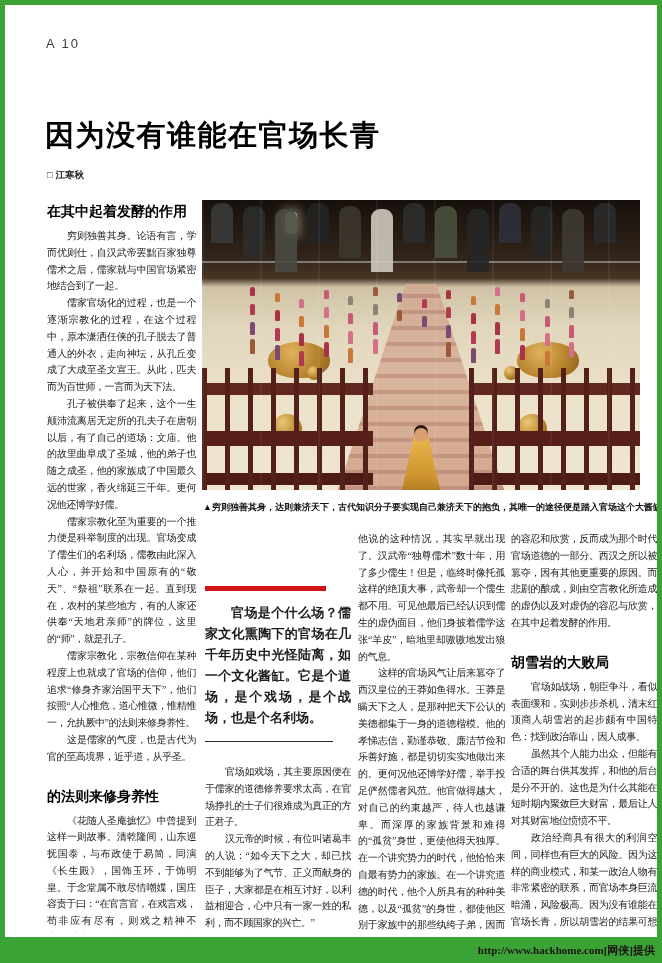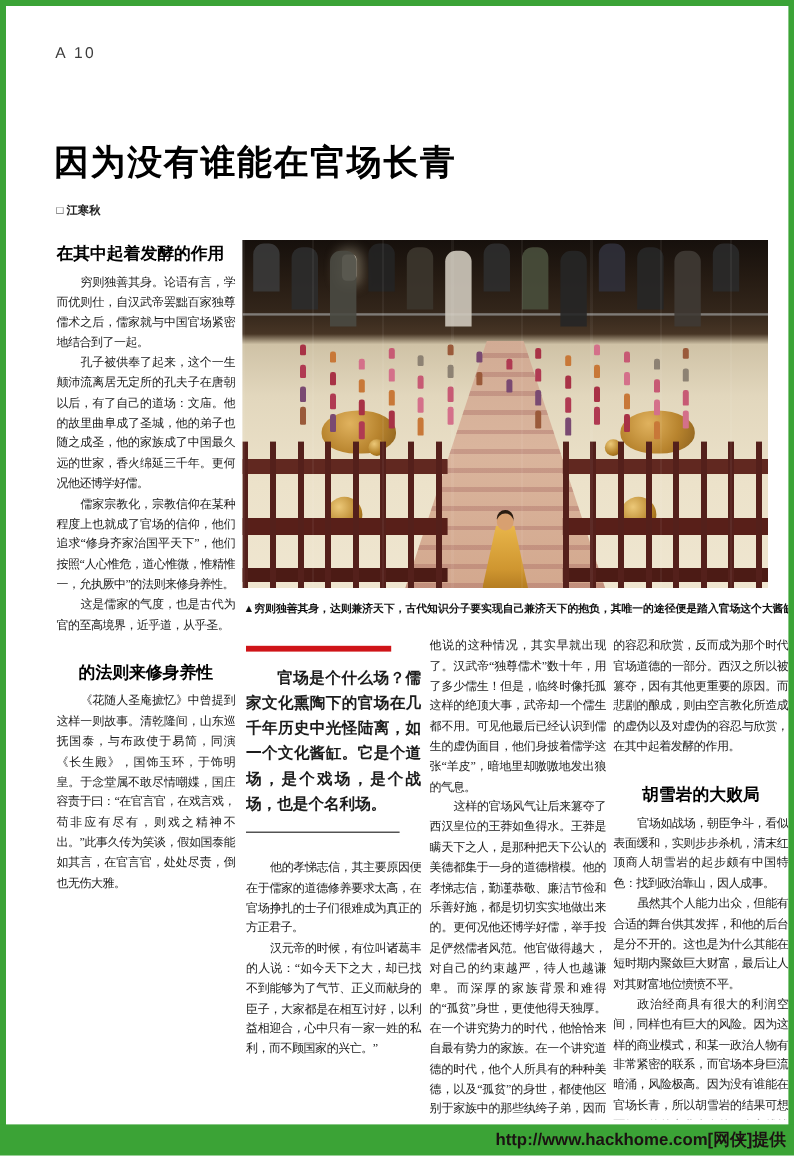--- a/index.html
+++ b/index.html
@@ -16,23 +16,23 @@
   .col{position:absolute;overflow:hidden;}
   #col1{left:47px;top:203px;width:149px;height:730px;}
   #col2{left:205px;top:538px;width:146px;height:396px;}
   #col3{left:358px;top:531px;width:147px;height:402px;}
   #col4{left:511px;top:531px;width:146px;height:402px;}
   .col p{margin:0;font-size:10px;line-height:16.8px;letter-spacing:-0.4px;
        text-align:justify;text-indent:2em;}
   .col p.noindent{text-indent:0;}
   h2.sec{font-family:"Liberation Sans",sans-serif;font-weight:bold;font-size:14px;
        margin:0 0 7px 0;color:#000;letter-spacing:0;}
-  h2.sec.later{margin-top:22px;text-align:center;}
-  
-  .quote-box{margin-bottom:22px;}
+  h2.sec.later{margin-top:22px;}
+  
+  .quote-box{margin-bottom:22px;margin-top:48px;}
   .quote-bar{width:121px;height:5px;background:#cf1418;margin-bottom:11px;}
   .quote-text{font-weight:bold;font-size:13px;line-height:21px;letter-spacing:0;
        text-align:justify;text-indent:2em;color:#1c1c1c;}
   .quote-rule{width:128px;border:none;border-top:1.5px solid #2a2a2a;margin:13px 0 0 0;}
   
   #photo{position:absolute;left:202px;top:200px;width:438px;height:290px;overflow:hidden;
        background:linear-gradient(180deg,#16100c 0%,#241a12 10%,#32251a 20%,#473525 27%,
                   #cfc2a6 30%,#e2d7bd 45%,#ece2ca 70%,#efe6d0 100%);}
   .fig{position:absolute;width:5px;border-radius:2px 2px 1px 1px;}
   .person{position:absolute;border-radius:9px 9px 0 0;opacity:.9;}
@@ -61,21 +61,21 @@
        border-radius:50%;background:#d8a070;box-shadow:0 -3px 0 0 #2a1c10;}
   .glass-glare{position:absolute;inset:0;
        background:repeating-linear-gradient(90deg,rgba(255,255,255,.05) 0 2px,transparent 2px 58px);}
   #caption{position:absolute;left:203px;top:501px;width:454px;
        font-family:"Liberation Sans",sans-serif;font-weight:bold;font-size:9px;
        white-space:nowrap;overflow:hidden;color:#111;}
   
   #footer-bar{position:absolute;left:0;bottom:0;width:662px;height:26px;background:#3ba336;
        display:flex;align-items:center;justify-content:flex-end;box-sizing:border-box;
        padding-right:7px;z-index:50;}
-  #footer-url{font-family:Liberation Sans, sans-serif;font-weight:bold;font-size:14px;
+  #footer-url{font-family:Liberation Serif, serif;font-weight:bold;font-size:11px;
        color:#1b1212;}
 </style>
 </head>
 <body>
 
 <div class="frame"></div>
 
 <div id="pagenum">A 10</div>
 <h1 id="title" style="margin:0;">因为没有谁能在官场长青</h1>
 <div id="byline">□ 江寒秋</div>
@@ -159,34 +159,36 @@
     <div class="fig" style="left: 67%; top: 48%; height: 15px; background: rgb(176, 58, 82);"></div>
     <div class="fig" style="left: 72.6%; top: 50%; height: 15px; background: rgb(168, 50, 70);"></div>
     <div class="fig" style="left: 78.2%; top: 52%; height: 15px; background: rgb(200, 120, 56);"></div>
     <div class="fig" style="left: 83.8%; top: 49%; height: 15px; background: rgb(212, 112, 138);"></div>
   </div>
 <div id="caption">▲穷则独善其身，达则兼济天下，古代知识分子要实现自己兼济天下的抱负，其唯一的途径便是踏入官场这个大酱缸。</div>
 
 <div id="col1" class="col">
   <h2 class="sec">在其中起着发酵的作用</h2>
   <p>穷则独善其身。论语有言，学而优则仕，自汉武帝罢黜百家独尊儒术之后，儒家就与中国官场紧密地结合到了一起。</p>
+  <p>儒家官场化的过程，也是一个逐渐宗教化的过程，在这个过程中，原本潇洒任侠的孔子脱去了普通人的外衣，走向神坛，从孔丘变成了大成至圣文宣王。从此，匹夫而为百世师，一言而为天下法。</p>
   <p>孔子被供奉了起来，这个一生颠沛流离居无定所的孔夫子在唐朝以后，有了自己的道场：文庙。他的故里曲阜成了圣城，他的弟子也随之成圣，他的家族成了中国最久远的世家，香火绵延三千年。更何况他还博学好儒。</p>
+  <p>儒家宗教化至为重要的一个推力便是科举制度的出现。官场变成了儒生们的名利场，儒教由此深入人心，并开始和中国原有的“敬天”、“祭祖”联系在一起。直到现在，农村的某些地方，有的人家还供奉“天地君亲师”的牌位，这里的“师”，就是孔子。</p>
   <p>儒家宗教化，宗教信仰在某种程度上也就成了官场的信仰，他们追求“修身齐家治国平天下”，他们按照“人心惟危，道心惟微，惟精惟一，允执厥中”的法则来修身养性。</p>
   <p>这是儒家的气度，也是古代为官的至高境界，近乎道，从乎圣。</p>
   <h2 class="sec later">的法则来修身养性</h2>
   <p>《花随人圣庵摭忆》中曾提到这样一则故事。清乾隆间，山东巡抚国泰，与布政使于易简，同演《长生殿》，国饰玉环，于饰明皇。于念堂属不敢尽情嘲媟，国庄容责于曰：“在官言官，在戏言戏，苟非应有尽有，则戏之精神不出。”此事久传为笑谈，假如国泰能如其言，在官言官，处处尽责，倒也无伤大雅。</p>
 </div>
 
 <div id="col2" class="col">
   <div class="quote-box">
     <div class="quote-bar"></div>
     <div class="quote-text">官场是个什么场？儒家文化熏陶下的官场在几千年历史中光怪陆离，如一个文化酱缸。它是个道场，是个戏场，是个战场，也是个名利场。</div>
     <hr class="quote-rule">
   </div>
-  <p>他的孝悌志信，其主要原因便在于儒家的道德修养要求太高，在官场挣扎的士子们很难成为真正的方正君子。</p>
+  <p>官场如戏场，其主要原因便在于儒家的道德修养要求太高，在官场挣扎的士子们很难成为真正的方正君子。</p>
   <p>汉元帝的时候，有位叫诸葛丰的人说：“如今天下之大，却已找不到能够为了气节、正义而献身的臣子，大家都是在相互讨好，以利益相迎合，心中只有一家一姓的私利，而不顾国家的兴亡。”</p>
 </div>
 
 <div id="col3" class="col">
   <p class="noindent">他说的这种情况，其实早就出现了。汉武帝“独尊儒术”数十年，用了多少儒生！但是，临终时像托孤这样的绝顶大事，武帝却一个儒生都不用。可见他最后已经认识到儒生的虚伪面目，他们身披着儒学这张“羊皮”，暗地里却嗷嗷地发出狼的气息。</p>
   <p>这样的官场风气让后来篡夺了西汉皇位的王莽如鱼得水。王莽是瞒天下之人，是那种把天下公认的美德都集于一身的道德楷模。他的孝悌志信，勤谨恭敬、廉洁节俭和乐善好施，都是切切实实地做出来的。更何况他还博学好儒，举手投足俨然儒者风范。他官做得越大，对自己的约束越严，待人也越谦卑。而深厚的家族背景和难得的“孤贫”身世，更使他得天独厚。在一个讲究势力的时代，他恰恰来自最有势力的家族。在一个讲究道德的时代，他个人所具有的种种美德，以及“孤贫”的身世，都使他区别于家族中的那些纨绔子弟，因而备受道德上的赞扬。</p>
 
 </div>
 
 <div id="col4" class="col">

